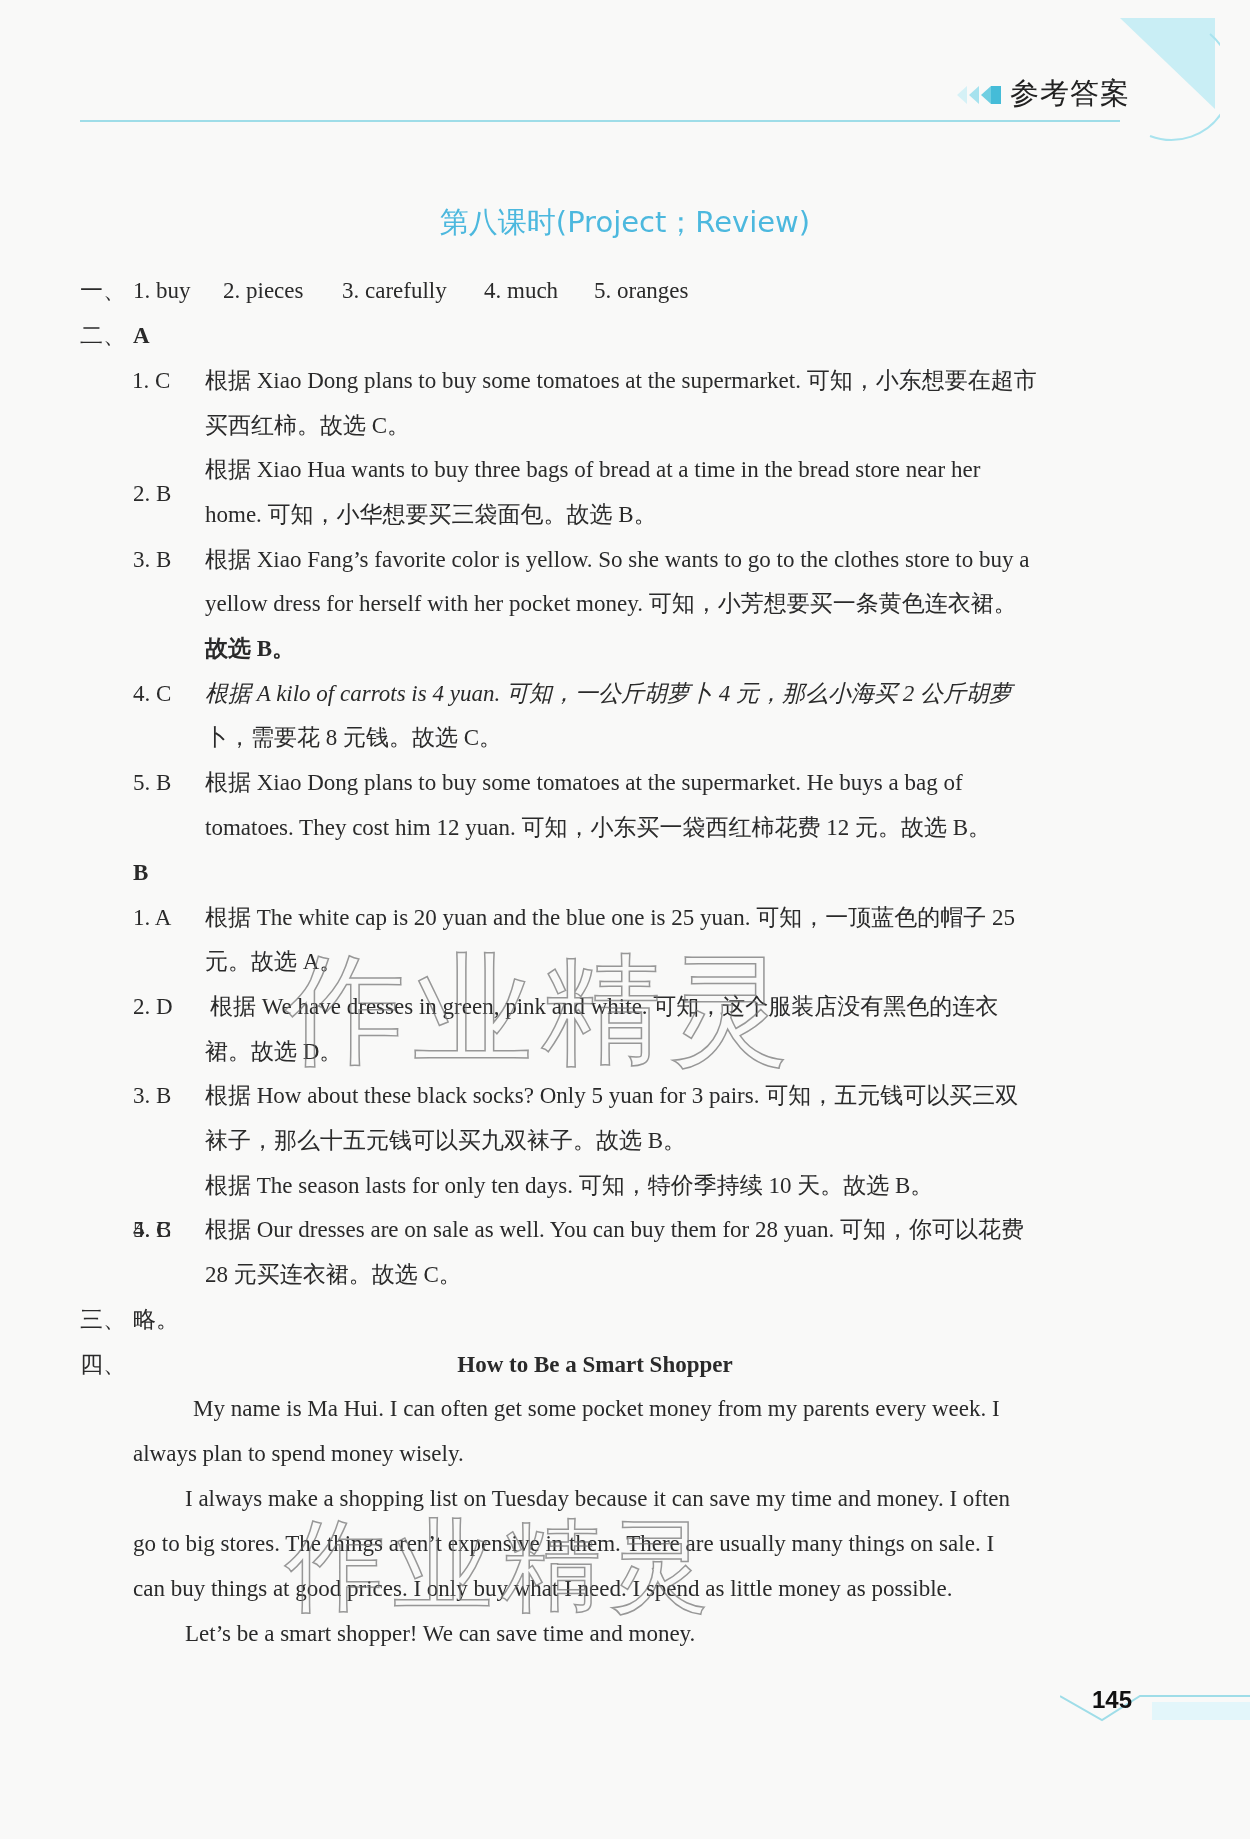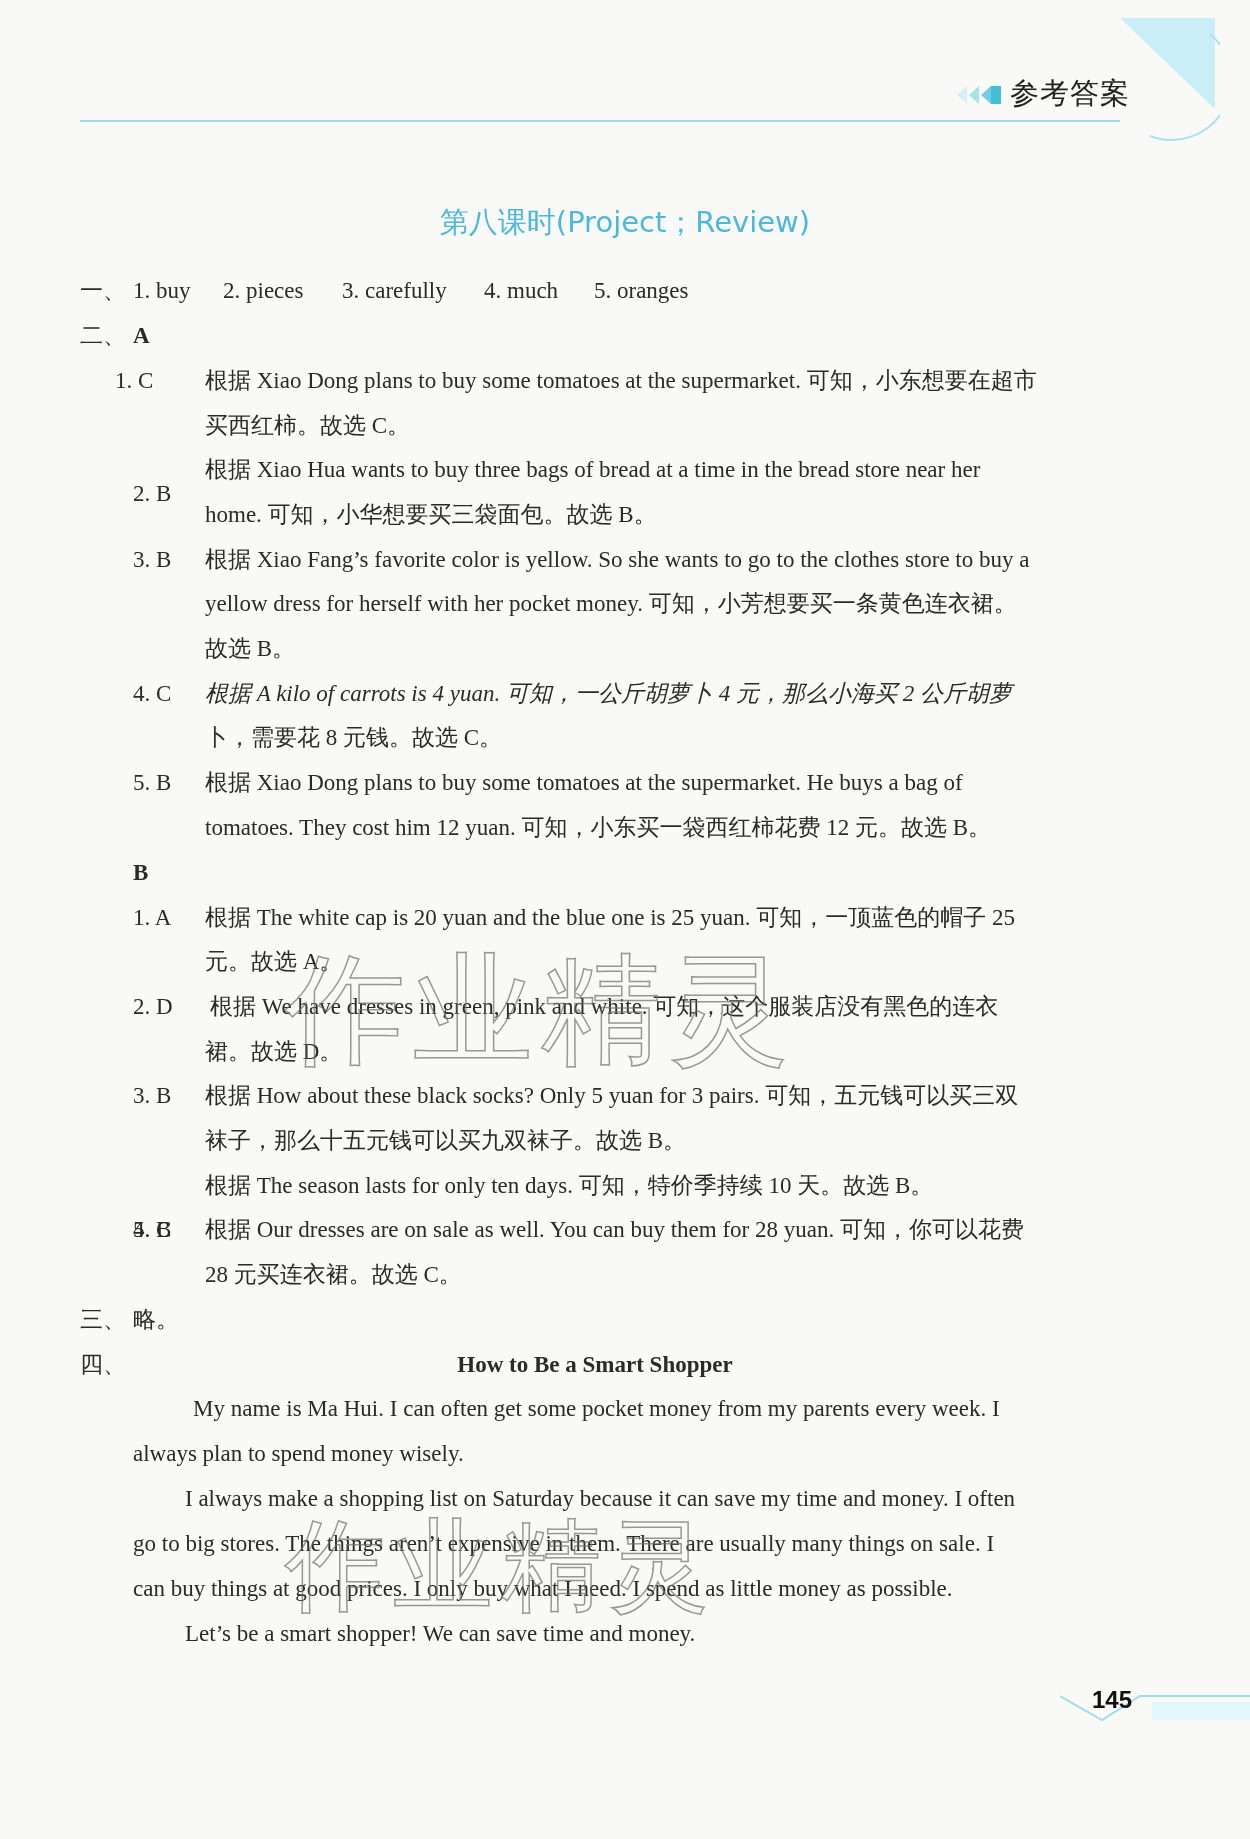--- a/index.html
+++ b/index.html
@@ -39,32 +39,32 @@
 <div class="ln" style="left:80px;top:276px;">一、</div>
 <div class="ln" style="left:133px;top:276px;">1. buy</div>
 <div class="ln" style="left:223px;top:276px;">2. pieces</div>
 <div class="ln" style="left:342px;top:276px;">3. carefully</div>
 <div class="ln" style="left:484px;top:276px;">4. much</div>
 <div class="ln" style="left:594px;top:276px;">5. oranges</div>
 
 <div class="ln" style="left:80px;top:321px;">二、</div>
 <div class="ln b" style="left:133px;top:321px;">A</div>
 
-<div class="num" style="left:115px;top:366px;">1. C</div>
+<div class="num" style="left:132px;top:366px;">1. C</div>
 <div class="ln" style="left:205px;top:366px;">根据 Xiao Dong plans to buy some tomatoes at the supermarket. 可知，小东想要在超市</div>
 <div class="ln" style="left:205px;top:411px;">买西红柿。故选 C。</div>
 
 <div class="num" style="left:133px;top:455px;margin-top:24px;">2. B</div>
 <div class="ln" style="left:205px;top:455px;">根据 Xiao Hua wants to buy three bags of bread at a time in the bread store near her</div>
 <div class="ln" style="left:205px;top:500px;">home. 可知，小华想要买三袋面包。故选 B。</div>
 
 <div class="num" style="left:133px;top:545px;">3. B</div>
 <div class="ln" style="left:205px;top:545px;">根据 Xiao Fang’s favorite color is yellow. So she wants to go to the clothes store to buy a</div>
 <div class="ln" style="left:205px;top:589px;">yellow dress for herself with her pocket money. 可知，小芳想要买一条黄色连衣裙。</div>
-<div class="ln" style="left:205px;top:634px;">故选 B。</div>
+<div class="ln" style="left:205px;top:634px;font-weight:bold;">故选 B。</div>
 
 <div class="num" style="left:133px;top:679px;">4. C</div>
 <div class="ln" style="left:205px;top:679px;font-style:italic;">根据 A kilo of carrots is 4 yuan. 可知，一公斤胡萝卜 4 元，那么小海买 2 公斤胡萝</div>
 <div class="ln" style="left:205px;top:723px;">卜，需要花 8 元钱。故选 C。</div>
 
 <div class="num" style="left:133px;top:768px;">5. B</div>
 <div class="ln" style="left:205px;top:768px;">根据 Xiao Dong plans to buy some tomatoes at the supermarket. He buys a bag of</div>
 <div class="ln" style="left:205px;top:813px;">tomatoes. They cost him 12 yuan. 可知，小东买一袋西红柿花费 12 元。故选 B。</div>
 
 <div class="ln b" style="left:133px;top:858px;">B</div>
@@ -88,21 +88,21 @@
 <div class="ln" style="left:205px;top:1215px;">根据 Our dresses are on sale as well. You can buy them for 28 yuan. 可知，你可以花费</div>
 <div class="ln" style="left:205px;top:1260px;">28 元买连衣裙。故选 C。</div>
 
 <div class="ln" style="left:80px;top:1305px;">三、</div>
 <div class="ln" style="left:133px;top:1305px;">略。</div>
 
 <div class="ln" style="left:80px;top:1350px;">四、</div>
 <div class="essay-title">How to Be a Smart Shopper</div>
 <div class="ln" style="left:185px;top:1394px;margin-left:8px;">My name is Ma Hui. I can often get some pocket money from my parents every week. I</div>
 <div class="ln" style="left:133px;top:1439px;">always plan to spend money wisely.</div>
-<div class="ln" style="left:185px;top:1484px;">I always make a shopping list on Saturday because it can save my time and money. I often</div>
+<div class="ln" style="left:185px;top:1484px;">I always make a shopping list on Tuesday because it can save my time and money. I often</div>
 <div class="ln" style="left:133px;top:1529px;">go to big stores. The things aren’t expensive in them. There are usually many things on sale. I</div>
 <div class="ln" style="left:133px;top:1574px;">can buy things at good prices. I only buy what I need. I spend as little money as possible.</div>
 <div class="ln" style="left:185px;top:1619px;">Let’s be a smart shopper! We can save time and money.</div>
 
 <div class="wm" style="left:285px;top:930px;">作业精灵</div>
 <div class="wm" style="left:285px;top:1500px;font-size:100px;">作业精灵</div>
 
 <svg class="foot-deco" viewBox="0 0 190 50">
   <polyline points="0,6 42,30 80,6 190,6" stroke="#9fdde8" stroke-width="2" fill="none"></polyline>
   <rect x="92" y="12" width="98" height="18" fill="#e3f6fa"></rect>

